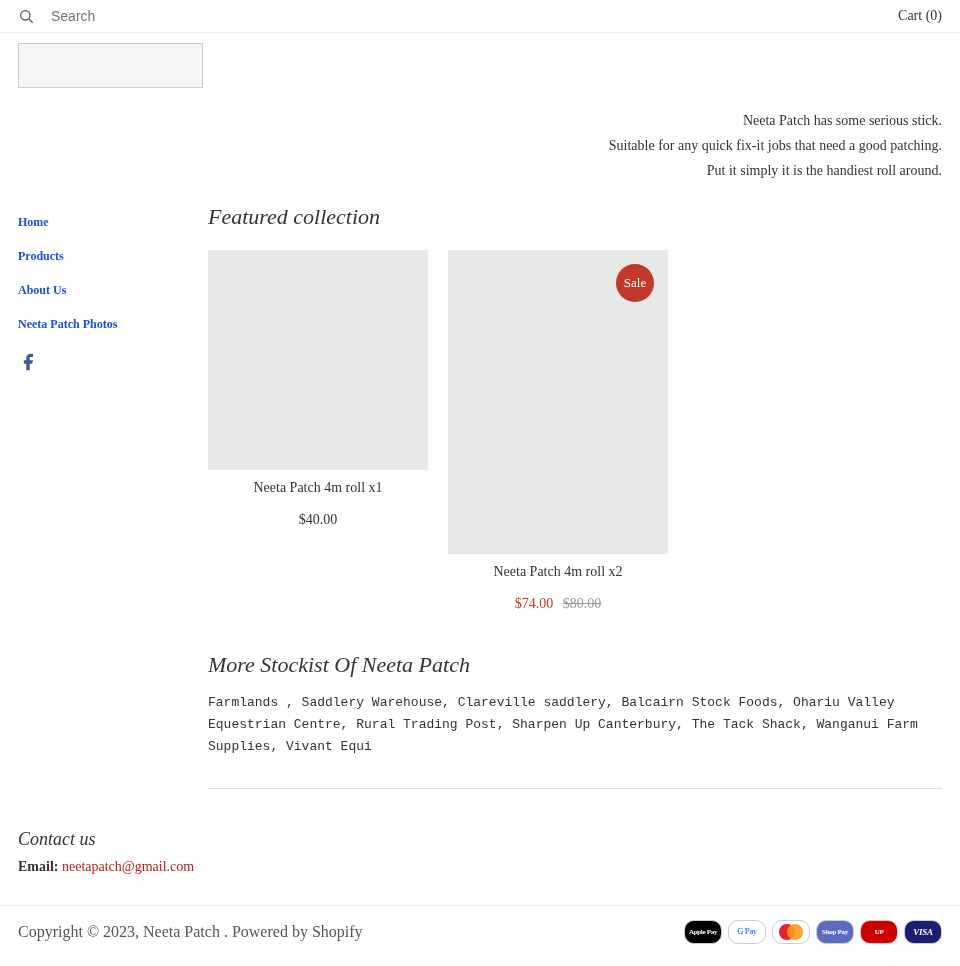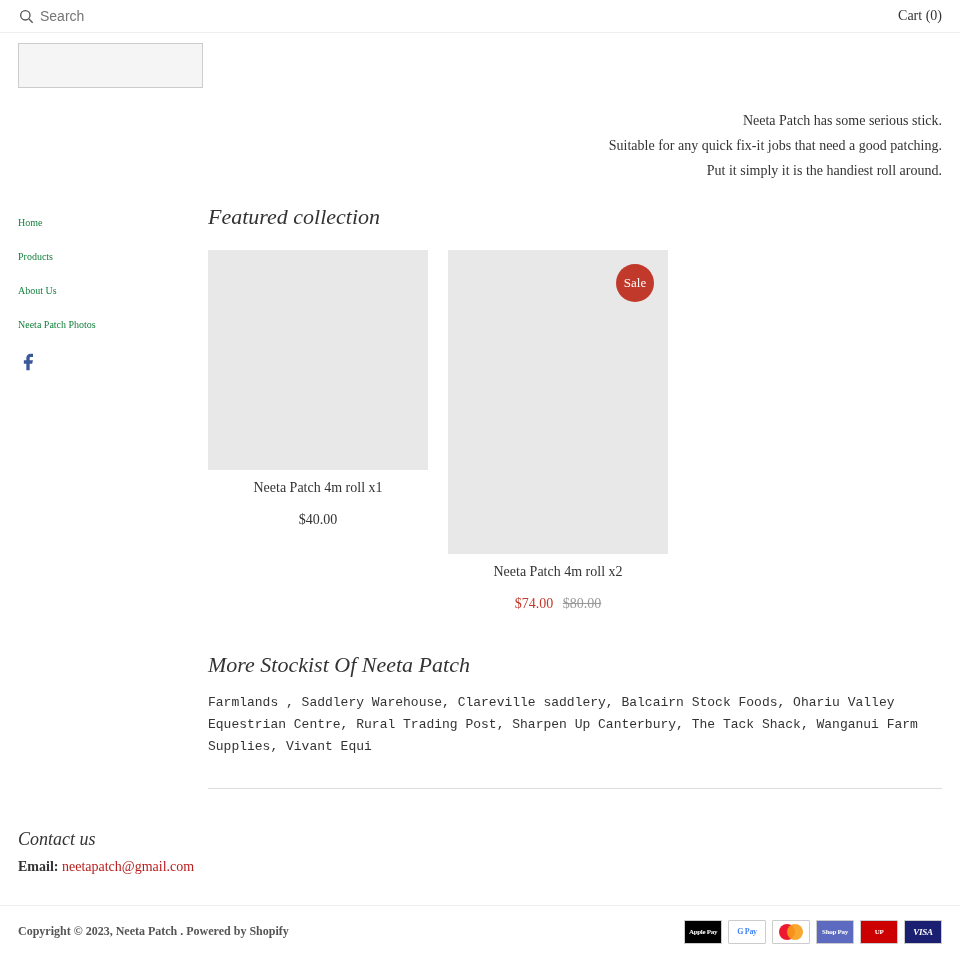--- a/index.html
+++ b/index.html
@@ -19,21 +19,21 @@
     .header {
       display: flex;
       align-items: center;
       justify-content: space-between;
       padding: 8px 18px;
       border-bottom: 1px solid #eee;
     }
     .header-search {
       display: flex;
       align-items: flex-end;
-      gap: 6px;
+      gap: 17px;
     }
     .search-icon-svg {
       width: 16px;
       height: 16px;
       fill: none;
       stroke: #555;
       stroke-width: 2;
     }
     .search-input {
       border: none;
@@ -83,23 +83,24 @@
       border-right: none;
     }
     .sidebar-nav {
       list-style: none;
     }
     .sidebar-nav li {
       margin-bottom: 18px;
     }
     .sidebar-nav a {
       text-decoration: none;
-      color: #15803d;
-      font-size: 10px;
-      font-family: Georgia, serif;
+      color: #1d4ed8;
+      font-size: 12px;
+      font-family: Georgia, serif;
+      font-weight: bold;
     }
     .sidebar-facebook {
       margin-top: 20px;
       display: flex;
       align-items: center;
     }
     .fb-icon {
       width: 20px;
       height: 20px;
       fill: #3b5998;
@@ -236,39 +237,38 @@
       display: flex;
       align-items: center;
       justify-content: space-between;
       padding: 14px 18px;
       border-top: 1px solid #eee;
       font-size: 13px;
       color: #555;
       margin-top: 10px;
     }
     .footer-copyright {
-      font-size: 12px;
+      font-size: 16px;
       color: #555;
-      font-weight: bold;
     }
     .footer-copyright a {
       color: #555;
       text-decoration: none;
     }
     .payment-icons {
       display: flex;
       gap: 6px;
       align-items: center;
     }
     .payment-icon {
       width: 38px;
       height: 24px;
       background: #f0f0f0;
       border: 1px solid #ccc;
-      border-radius: 1px;
+      border-radius: 10px;
       display: flex;
       align-items: center;
       justify-content: center;
       font-size: 7px;
       font-weight: bold;
       color: #333;
       letter-spacing: -0.3px;
     }
     .payment-icon.apple { background: #000; color: #fff; }
     .payment-icon.google { background: #fff; color: #4285f4; font-size: 8px; }

